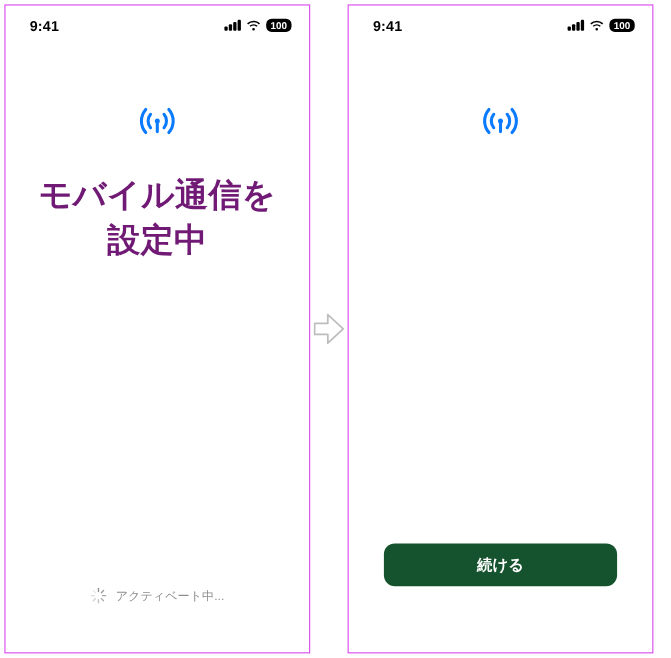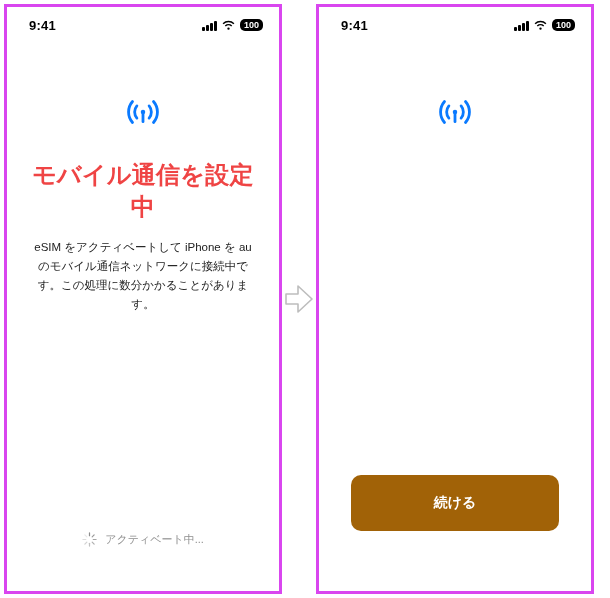--- a/index.html
+++ b/index.html
@@ -15,40 +15,40 @@
     }
     .row {
       display: flex;
       align-items: center;
       gap: 0;
       padding: 4px;
     }
     .phone {
       width: 278px;
       height: 590px;
-      border: 3px solid #d946ef;
+      border: 1px solid #d946ef;
       background: #fff;
       display: flex;
       flex-direction: column;
       position: relative;
       overflow: hidden;
     }
     .status-bar {
       height: 36px;
       display: flex;
       align-items: center;
       justify-content: space-between;
       padding: 0 16px 0 22px;
       font-size: 13px;
       font-weight: 600;
     }
     .status-time { letter-spacing: 0.2px; }
     .status-right {
       display: flex;
-      align-items: flex-end;
+      align-items: center;
       gap: 4px;
     }
     .signal-bars {
       display: flex;
       align-items: flex-end;
       gap: 1.5px;
     }
     .signal-bars span {
       width: 2.5px;
       background: #000;
@@ -71,24 +71,24 @@
     .content {
       flex: 1;
       display: flex;
       flex-direction: column;
       align-items: center;
       padding: 48px 18px 0;
       text-align: center;
     }
     .antenna-icon { margin-bottom: 26px; display:flex; justify-content:center; }
     .big-title {
-      font-size: 24px;
+      font-size: 30px;
       font-weight: 700;
-      color: #ef4444;
-      margin-bottom: 15px;
+      color: #701a75;
+      margin-bottom: 0;
       letter-spacing: 0.3px;
     }
     .body-text {
       font-size: 11.5px;
       color: #222;
       line-height: 1.65;
       padding: 0 4px;
     }
     .body-text-2 {
       font-size: 11.5px;
@@ -114,26 +114,26 @@
       align-items: center;
       justify-content: center;
       gap: 8px;
       color: #8e8e8e;
       font-size: 11px;
       padding-bottom: 24px;
     }
     .spinner svg { display:block; animation: spin 1.2s linear infinite; }
     @keyframes spin { to { transform: rotate(360deg);} }
     .cta-button {
-      background: #a16207;
+      background: #14532d;
       color: #fff;
       font-size: 14px;
       font-weight: 600;
       border-radius: 10px;
-      height: 56px;
+      height: 39px;
       margin: 0 14px 40px;
       display: flex;
       align-items: center;
       justify-content: center;
       cursor: pointer;
     }
     .arrow {
       width: 34px;
       display: flex;
       align-items: center;
@@ -171,21 +171,20 @@
             <path d="M12 12c-6 7-6 17 0 24"></path>
             <path d="M17 17c-3.4 4-3.4 10 0 14"></path>
             <path d="M36 12c6 7 6 17 0 24"></path>
             <path d="M31 17c3.4 4 3.4 10 0 14"></path>
           </g>
           <circle cx="24" cy="24" r="2.6" fill="#0a7aff"></circle>
           <line x1="24" y1="26" x2="24" y2="35" stroke="#0a7aff" stroke-width="3.2" stroke-linecap="round"></line>
         </svg>
       </div>
       <div class="big-title">モバイル通信を設定中</div>
-      <div class="body-text">eSIM をアクティベートして iPhone を au のモバイル通信ネットワークに接続中です。この処理に数分かかることがあります。</div>
       <div class="bottom-area">
         <div class="activating">
           <span class="spinner">
             <svg width="15" height="15" viewBox="0 0 32 32">
                 <g stroke="#8e8e8e" stroke-width="2.6" stroke-linecap="round">
                   <line x1="16" y1="2" x2="16" y2="8" opacity="1"></line>
                   <line x1="25.9" y1="6.1" x2="21.7" y2="10.3" opacity=".9"></line>
                   <line x1="30" y1="16" x2="24" y2="16" opacity=".8"></line>
                   <line x1="25.9" y1="25.9" x2="21.7" y2="21.7" opacity=".7"></line>
                   <line x1="16" y1="30" x2="16" y2="24" opacity=".55"></line>

